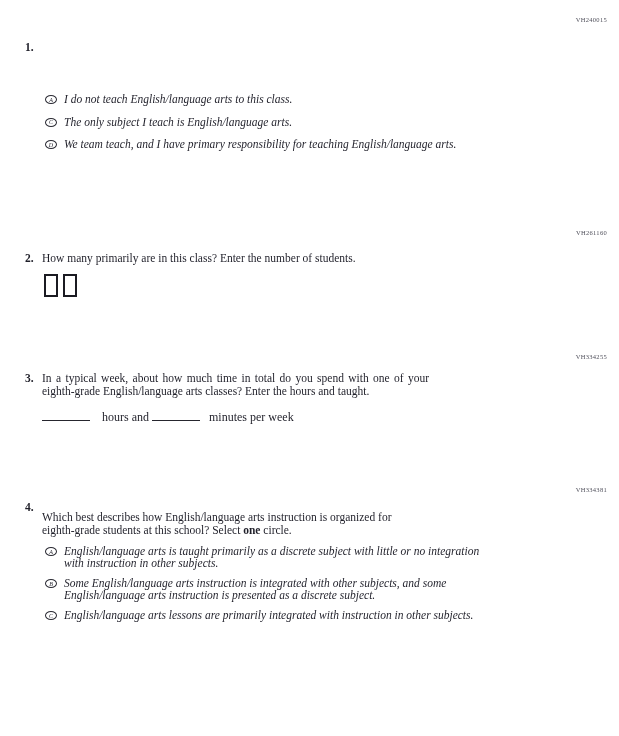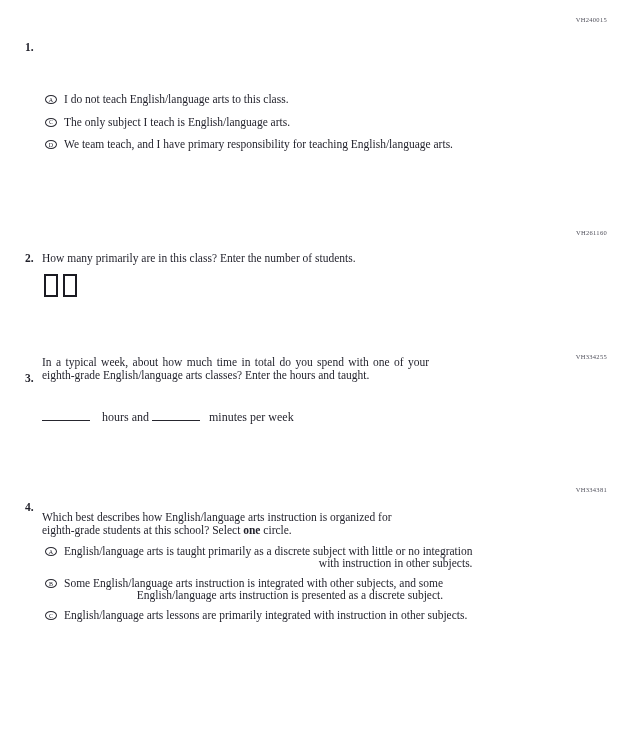--- a/index.html
+++ b/index.html
@@ -21,24 +21,24 @@
     position:absolute;left:25px;
     font-weight:bold;font-size:11.5px;line-height:13.4px;
   }
   .stem{
     position:absolute;left:42px;
     font-size:11.5px;line-height:13.4px;
   }
   .line{white-space:nowrap;}
   .ws-wide{word-spacing:3.5px;}      
   .ws-slight{word-spacing:1.5px;}    
-  .opts{position:absolute;left:45px;font-size:11.5px;}
+  .opts{position:absolute;left:45px;font-size:11.5px;font-style:italic;}
   .opt{display:flex;align-items:flex-start;}
   .opt-q1{line-height:13px;margin-bottom:9.5px;}
-  .opt-q4{line-height:11.5px;margin-bottom:9px;text-align:right;}
+  .opt-q4{line-height:11.5px;margin-bottom:9px;}
   .circ{
     flex:0 0 auto;
     width:12px;height:9px;
     border:1px solid #2a2a33;border-radius:50%;
     display:flex;align-items:center;justify-content:center;
     font-size:6px;line-height:1;
     margin-right:7px;margin-top:2px;
     box-sizing:border-box;
     color:#1f1f29;
   }
@@ -88,21 +88,21 @@
   <div class="code" style="top:229px">VH261160</div>
   <div class="qnum" style="top:252px">2.</div>
   <div class="stem" style="top:252px">
     <div class="line">How many primarily are in this class? Enter the number of students.</div>
   </div>
   <div class="dbox dbox1"></div>
   <div class="dbox dbox2"></div>
 
   <div class="code" style="top:353px">VH334255</div>
   <div class="qnum" style="top:372px">3.</div>
-  <div class="stem" style="top:356px">
+  <div class="stem" style="top:372px">
     <div class="line ws-slight">In a typical week, about how much time in total do you spend with one of your</div>
     <div class="line">eighth-grade English/language arts classes? Enter the hours and taught.</div>
   </div>
   <div class="blankrow">
     <span class="blank blank1"></span><span>hours and</span><span class="blank blank2"></span> <span>minutes per week</span>
   </div>
 
   <div class="code" style="top:486px">VH334381</div>
   <div class="qnum" style="top:501px">4.</div>
   <div class="stem" style="top:511px">

